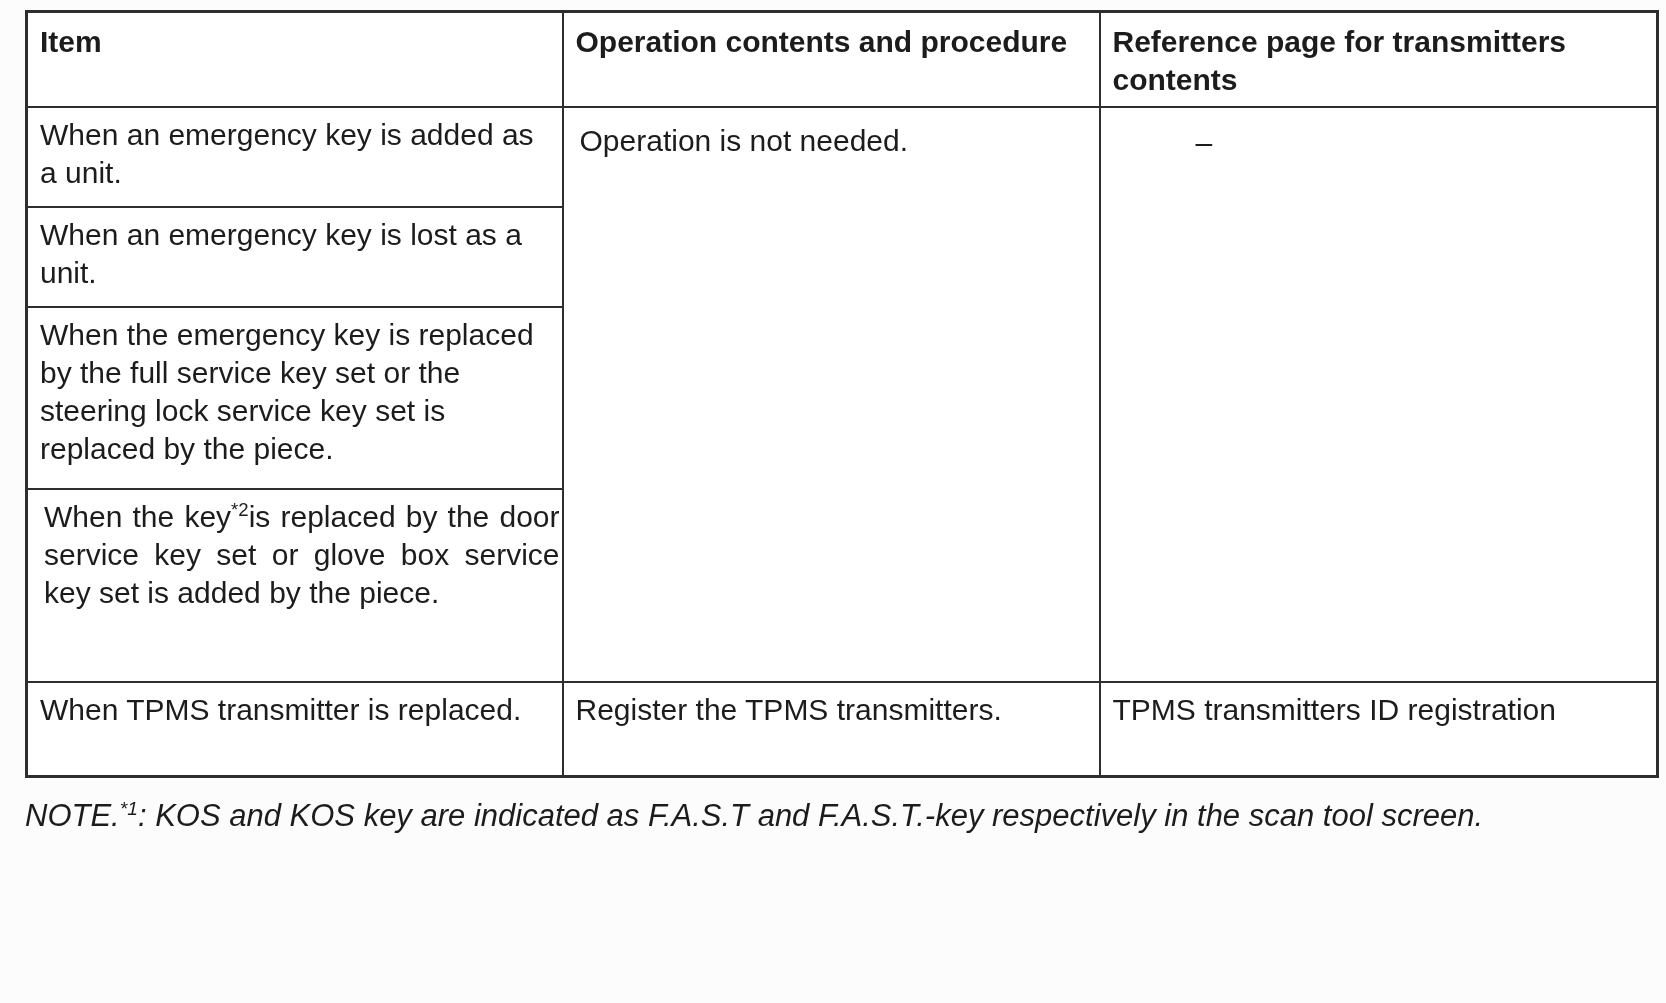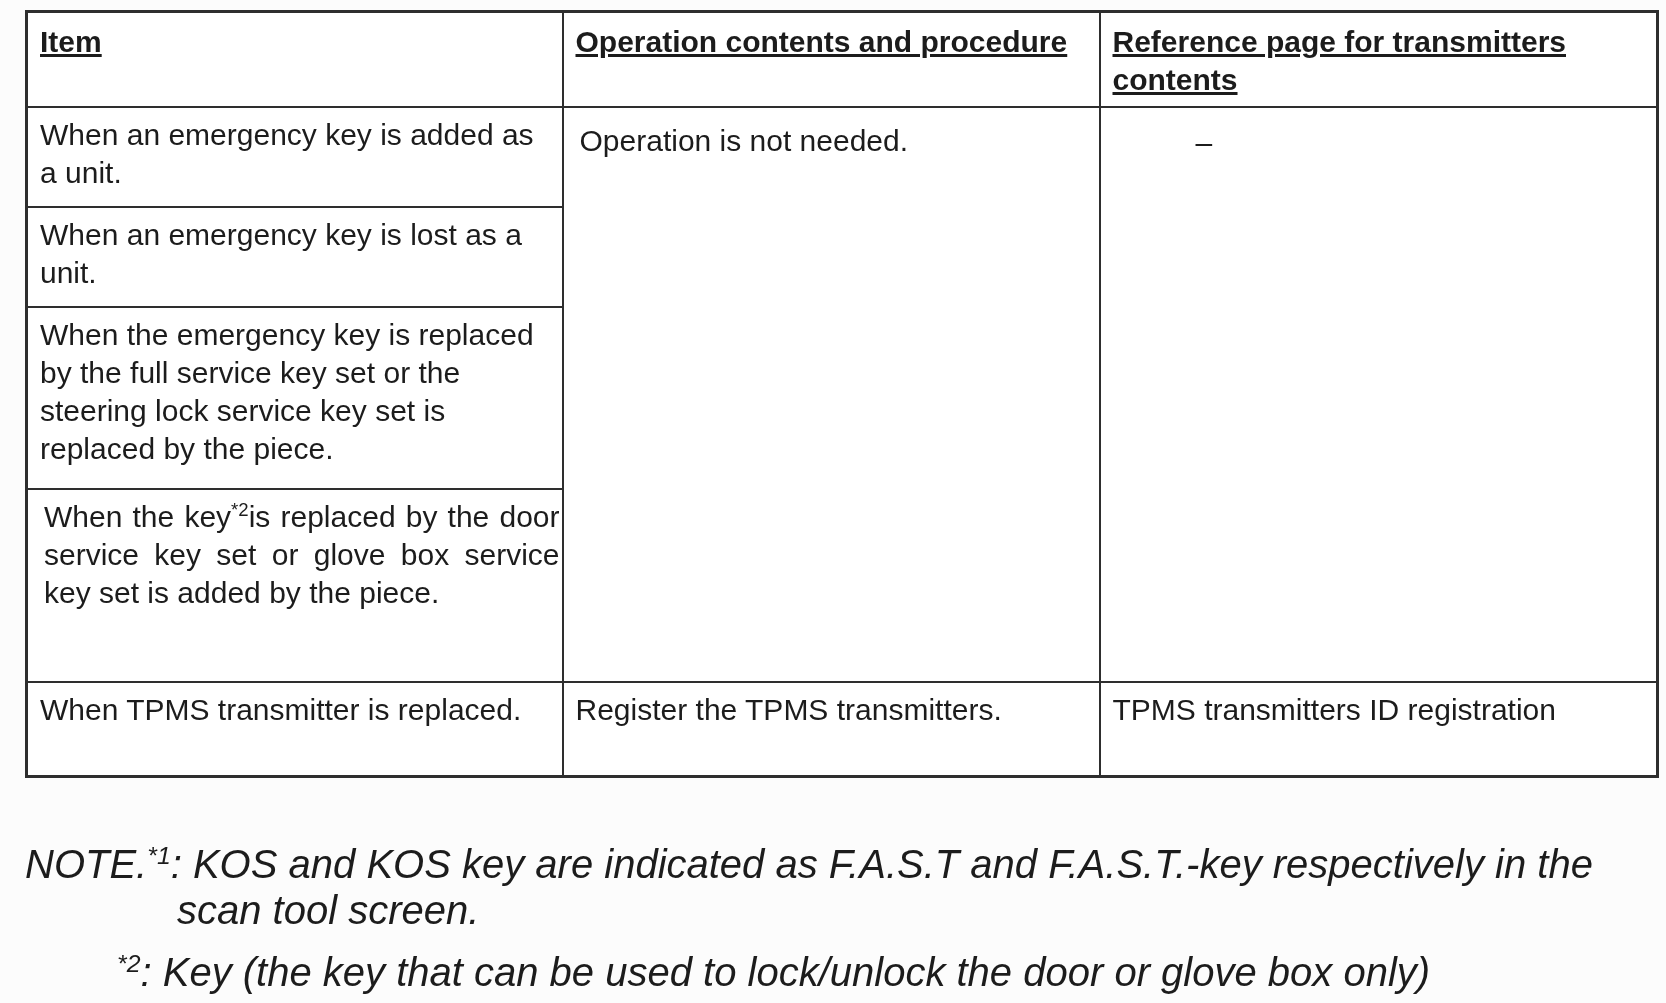--- a/index.html
+++ b/index.html
@@ -38,21 +38,21 @@
     overflow: hidden;
   }
   .manual-table th {
     font-weight: bold;
     padding-top: 10px;
   }
   .col-item { width: 536px; }
   .col-op   { width: 537px; }
   .col-ref  { width: 558px; }
 
-  tr.header-row   { height: 95px; text-decoration: underline; }
+  tr.header-row   { height: 95px; }
   tr.row-1        { height: 100px; }
   tr.row-2        { height: 100px; }
   tr.row-3        { height: 182px; }
   tr.row-4        { height: 193px; }
   tr.row-tpms     { height: 95px; padding-left: 35px; }
 
   td.op-merged  { padding-top: 14px; padding-left: 16px; }
   td.ref-merged { padding-top: 16px; padding-left: 95px; }
   td.justify    { text-align: justify; padding-right: 2px; padding-left: 16px; }
 
@@ -62,23 +62,22 @@
     vertical-align: super;
     font-style: inherit;
   }
 
   .notes {
     position: absolute;
     left: 25px;
     top: 793px;
     width: 1600px;
     font-style: italic;
-    font-size: 40px;
+    font-size: 31px;
     line-height: 46px;
-    margin-top: 48px;
   }
   .note { color: #1c1c1c; }
   .note-1 {
     padding-left: 152px;
     text-indent: -152px;
   }
   .note-2 { margin-top: 16px; margin-left: 92px; }
   .note-3 { margin-top: 16px; margin-left: 90px; }
   .note-label { font-style: italic; }
 </style>
@@ -122,17 +121,16 @@
         <td>When TPMS transmitter is replaced.</td>
         <td>Register the TPMS transmitters.</td>
         <td>TPMS transmitters ID registration</td>
       </tr>
     </tbody>
   </table>
 
   <div class="notes">
     <div class="note note-1"><span class="note-label">NOTE.</span><sup>*1</sup><span>:</span> <span>KOS and KOS key are indicated as F.A.S.T and F.A.S.T.-key respectively in the scan tool screen.</span></div>
 
-    <div class="note note-2"><sup>*2</sup><span>:</span> <span>Key (the key that can be used to lock/unlock the door or glove box only)</span></div>
 
   </div>
 
 </div>
 
 </body></html>

